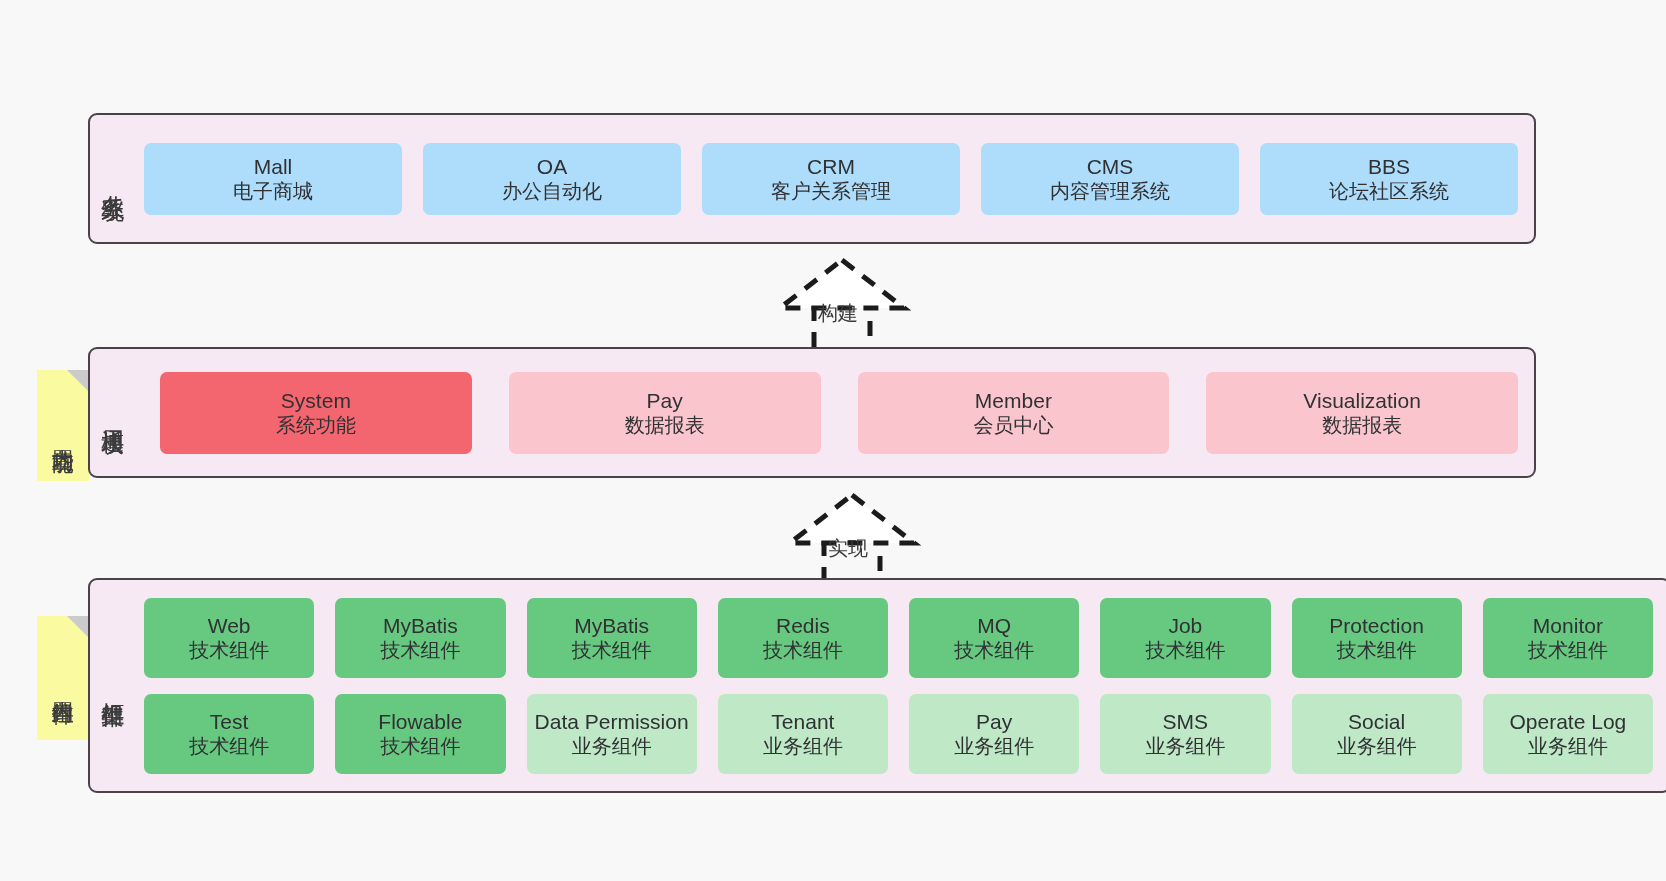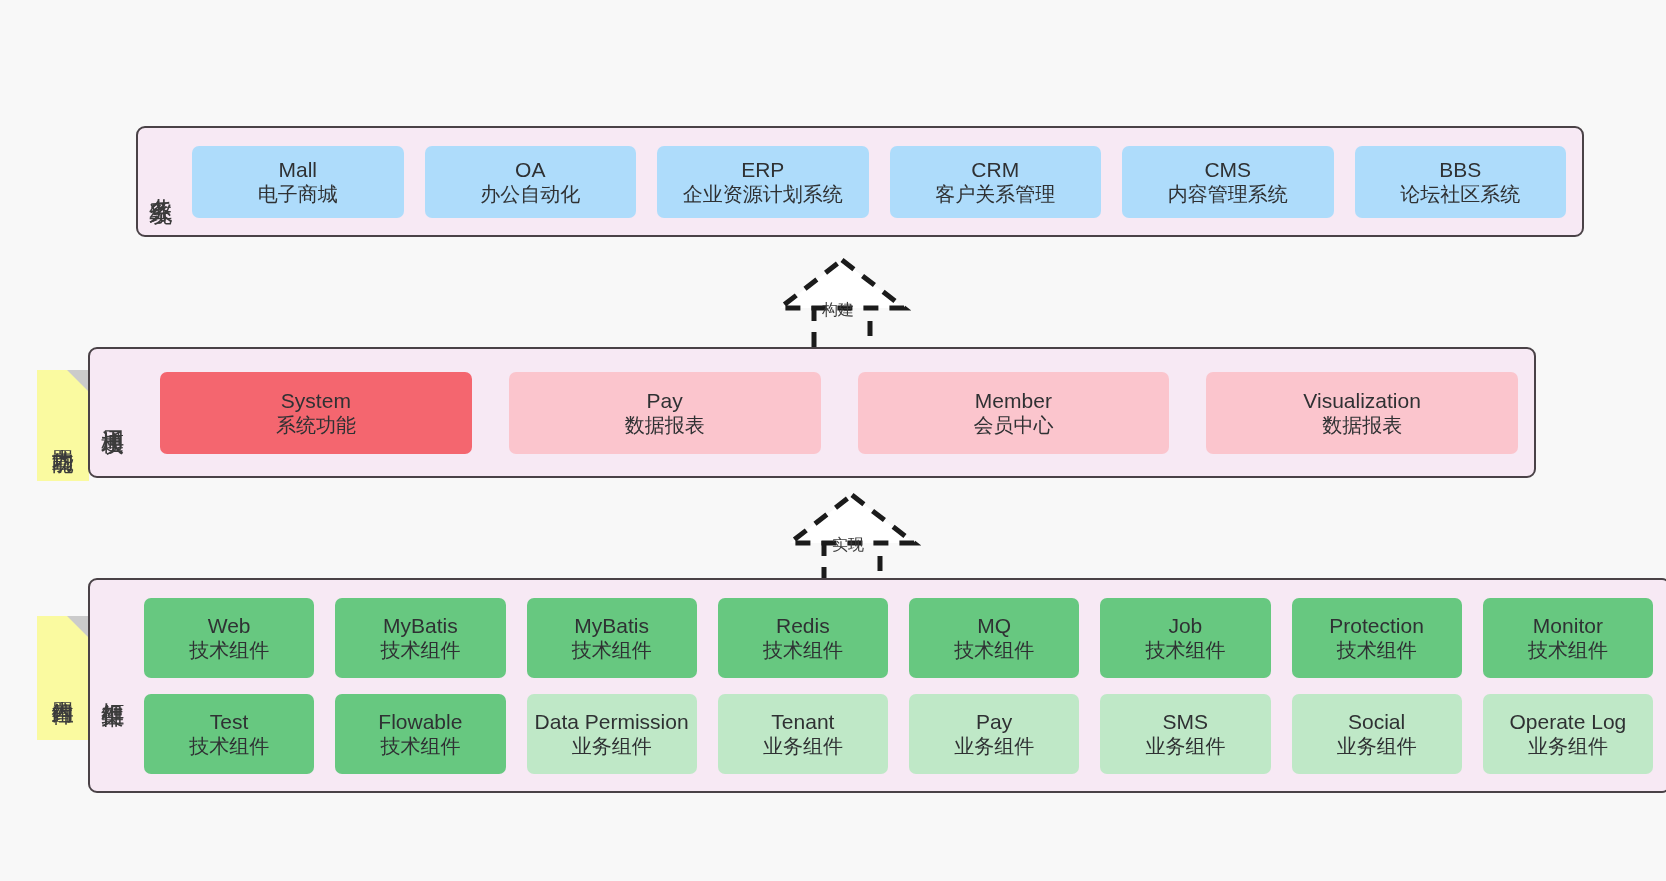--- a/index.html
+++ b/index.html
@@ -92,21 +92,21 @@
     color: #2f3133;
   }
 
   .c-blue       { background: #aedcfb; }
   .c-red        { background: #f4666f; }
   .c-pink       { background: #fbc5cd; }
   .c-green      { background: #67c880; }
   .c-lightgreen { background: #bfe8c7; }
 
   
-  #layer-business { left: 88px;  top: 126px; width: 1448px; height: 111px; margin-left: 48px; }
+  #layer-business { left: 88px;  top: 113px; width: 1448px; height: 131px; }
   #layer-common   { left: 88px;  top: 347px; width: 1448px; height: 131px; }
   #layer-framework{ left: 88px;  top: 578px; width: 1583px; height: 215px; }
 
   #layer-business  .layer-body { padding-top: 0; }
   #layer-business  .card { height: 72px; }
   #layer-common    .card { height: 82px; margin-left: 16px; }
   #layer-framework .card { height: 80px; }
 
   
   .note {
@@ -144,21 +144,21 @@
     width: 180px;
     height: 110px;
   }
   .arrow svg { display: block; }
   .arrow-label {
     position: absolute;
     left: 0;
     right: 8px;
     top: 46px;
     text-align: center;
-    font-size: 16px;
+    font-size: 20px;
     color: #3b3b3b;
     user-select: none;
   }
   #arrow-build  { left: 752px; top: 254px; }
   #arrow-impl   { left: 762px; top: 489px; }
 </style>
 </head>
 <body>
 
 <div id="canvas">
@@ -167,24 +167,20 @@
     <div class="layer-title">业务系统</div>
     <div class="layer-body">
       <div class="row">
         <div class="card c-blue">
           <span class="t1">Mall</span>
           <span class="t2">电子商城</span>
         </div>
         <div class="card c-blue">
           <span class="t1">OA</span>
           <span class="t2">办公自动化</span>
-        </div>
-        <div class="card c-blue">
-          <span class="t1">ERP</span>
-          <span class="t2">企业资源计划系统</span>
         </div>
         <div class="card c-blue">
           <span class="t1">CRM</span>
           <span class="t2">客户关系管理</span>
         </div>
         <div class="card c-blue">
           <span class="t1">CMS</span>
           <span class="t2">内容管理系统</span>
         </div>
         <div class="card c-blue">

